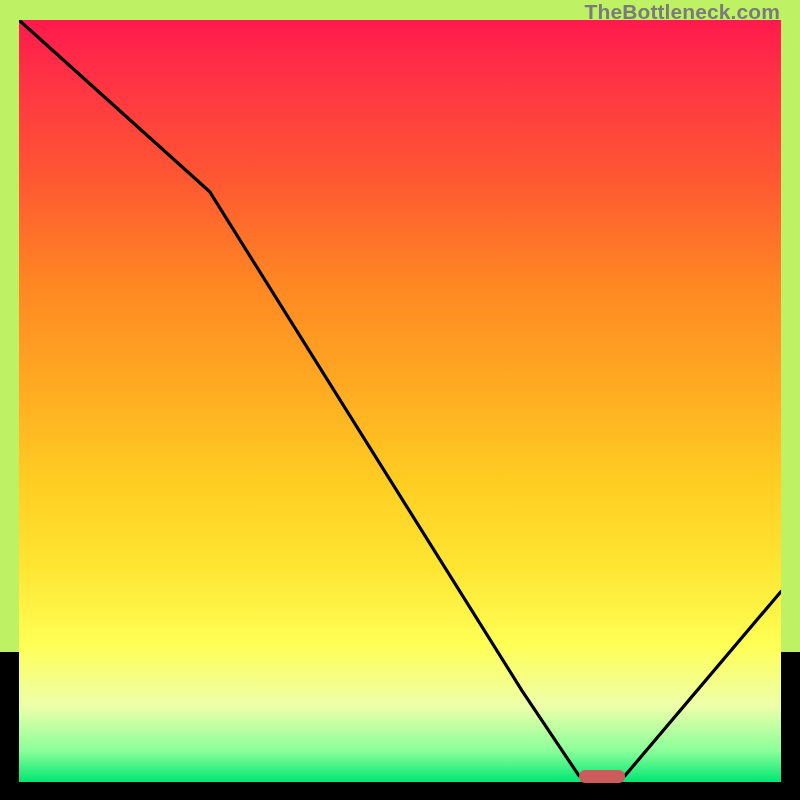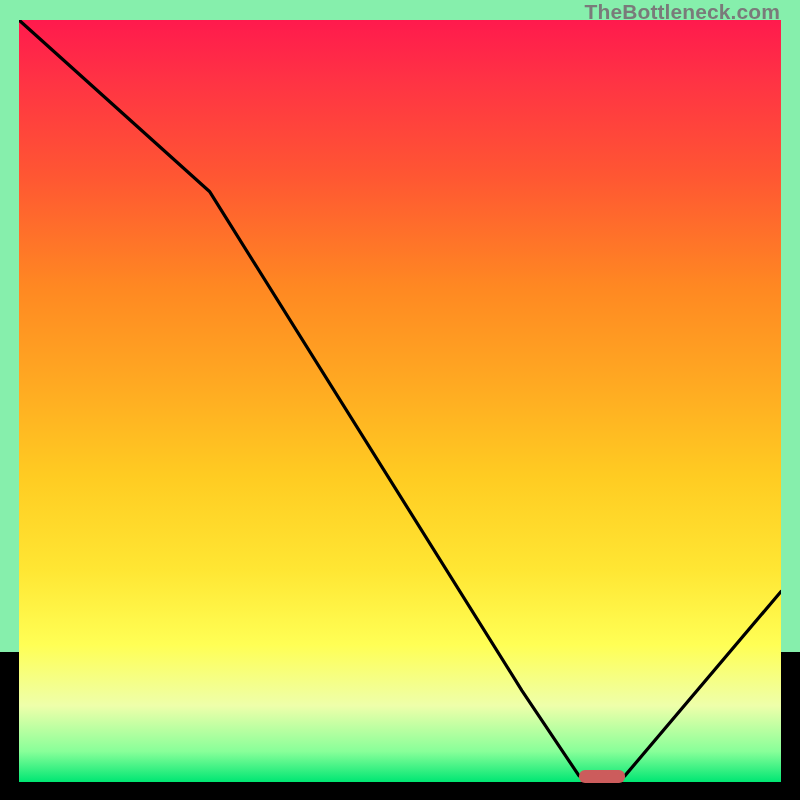--- a/index.html
+++ b/index.html
@@ -1,20 +1,20 @@
 <!DOCTYPE html>
 <html><head>
 <meta charset="utf-8">
 <style>
   * { margin: 0; padding: 0; box-sizing: border-box; }
   html, body { width: 800px; height: 800px; background: #000; overflow: hidden; }
   .outer {
     width: 800px;
     height: 652px;
-    background: #86efac;
+    background: #bef264;
     padding: 15px;
     position: relative;
   }
   .plot-area {
     position: absolute;
     top: 20px;
     left: 19px;
     width: 762px;
     height: 762px;
     background: linear-gradient(to bottom,

